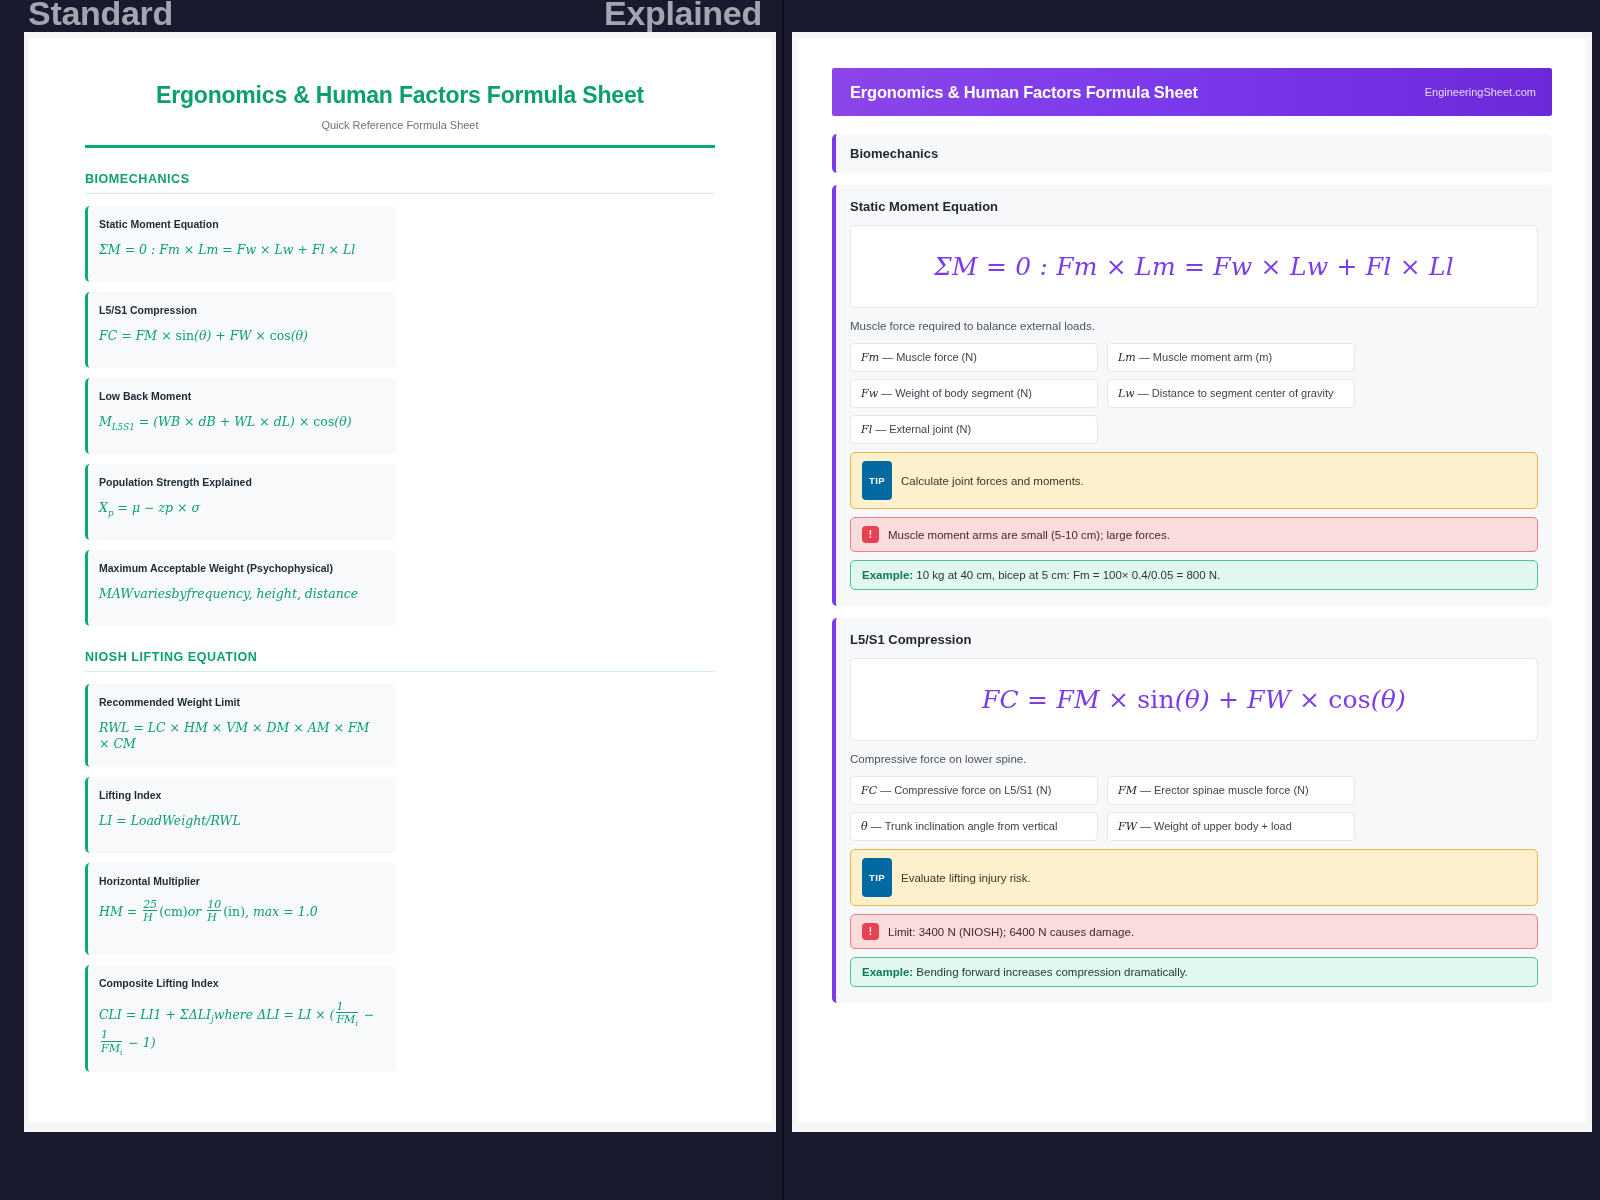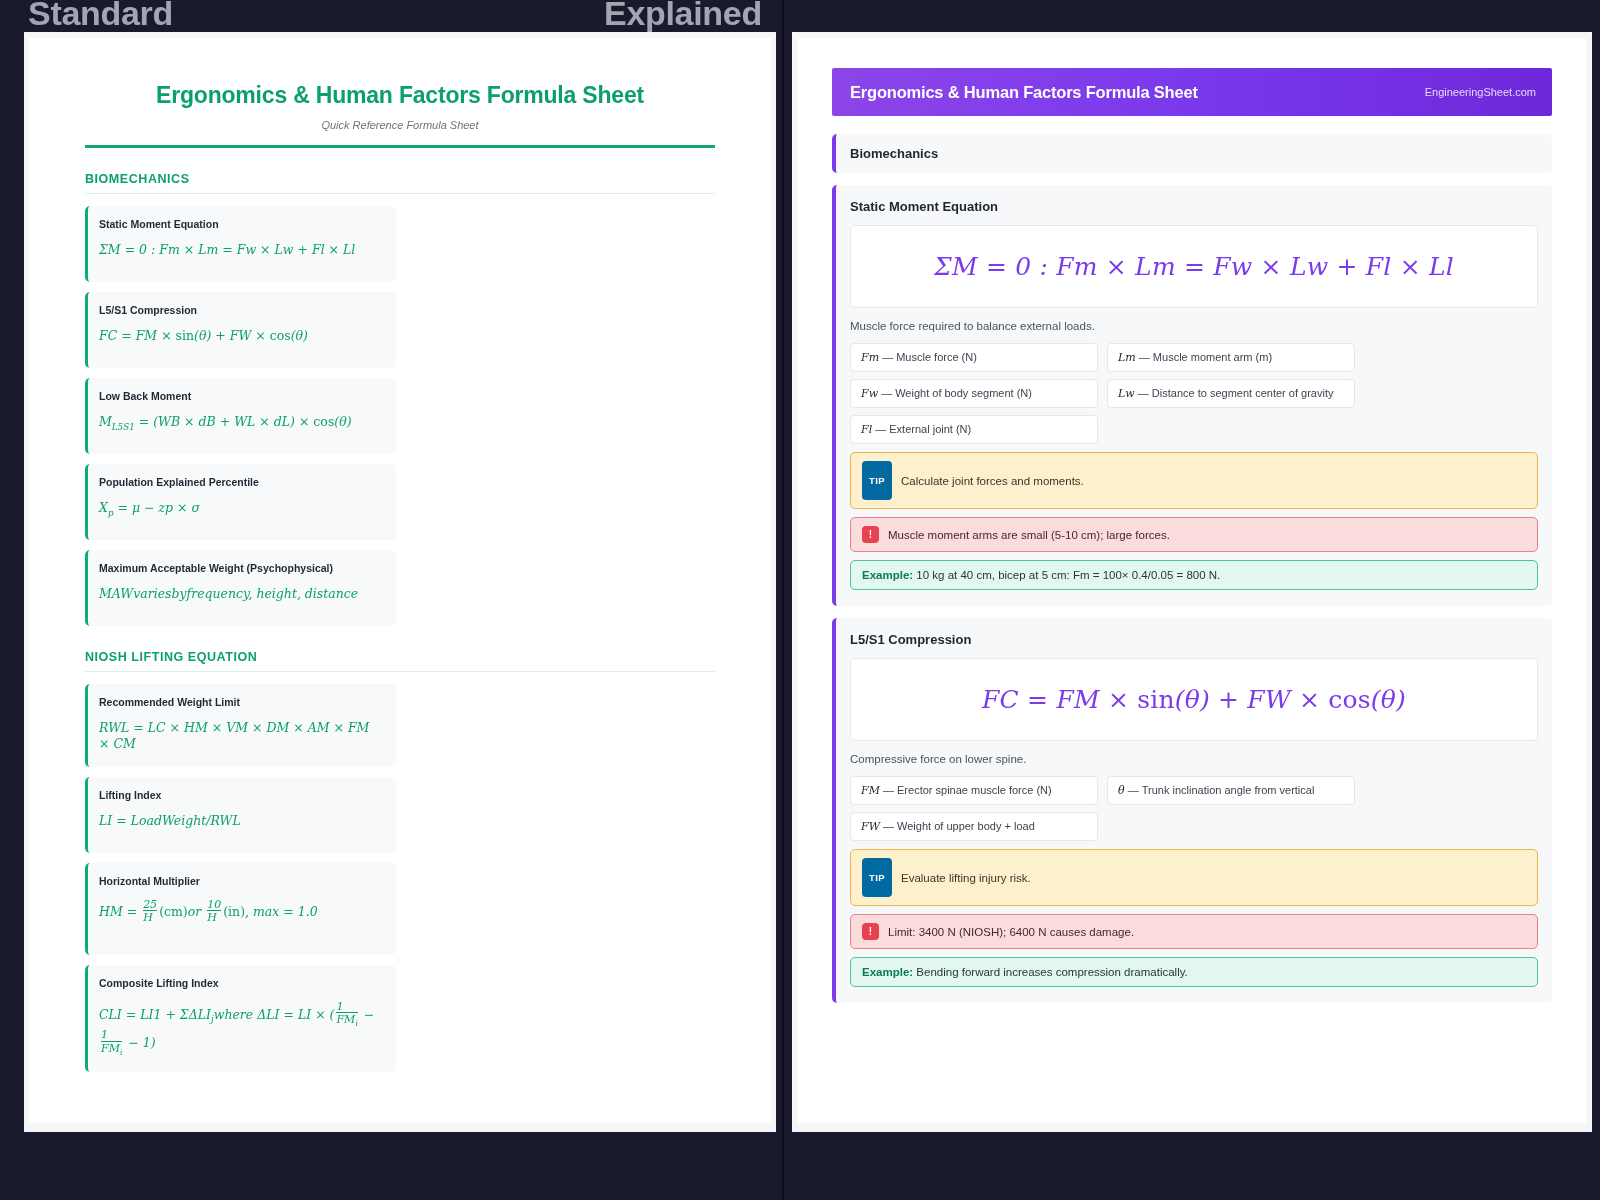--- a/index.html
+++ b/index.html
@@ -69,21 +69,20 @@
     color: #0c9f6e;
     font-size: 23px;
     font-weight: bold;
     letter-spacing: -0.2px;
   }
   .doc-sub {
     text-align: center;
     color: #6b7280;
     font-size: 11px;
     margin-top: 10px;
-    font-style: italic;
   }
   .title-rule {
     margin-top: 14px;
     height: 3px;
     background: #0cab76;
   }
 
   .sec-head {
     margin-top: 24px;
     color: #0c9f6e;
@@ -315,21 +314,21 @@
           </div>
           <div class="fcard">
             <div class="fcard-title">L5/S1 Compression</div>
             <div class="fcard-eq"><i>FC</i> = <i>FM</i> × <span class="up">sin</span>(θ) + <i>FW</i> × <span class="up">cos</span>(θ)</div>
           </div>
           <div class="fcard">
             <div class="fcard-title">Low Back Moment</div>
             <div class="fcard-eq"><i>M</i><sub><i>L5S1</i></sub> = (<i>WB</i> × <i>dB</i> + <i>WL</i> × <i>dL</i>) × <span class="up">cos</span>(θ)</div>
           </div>
           <div class="fcard">
-            <div class="fcard-title">Population Explained Percentile</div>
+            <div class="fcard-title">Population Strength Explained</div>
             <div class="fcard-eq"><i>X</i><sub><i>p</i></sub> = μ − <i>zp</i> × σ</div>
           </div>
           <div class="fcard">
             <div class="fcard-title">Maximum Acceptable Weight (Psychophysical)</div>
             <div class="fcard-eq"><i>MAWvariesbyfrequency, height, distance</i></div>
           </div>
         </div>
 
         <div class="sec-head">NIOSH LIFTING EQUATION</div>
         <div class="grid2">
@@ -397,20 +396,21 @@
           </div>
         </div>
 
         <div class="rcard">
           <div class="rcard-title">L5/S1 Compression</div>
           <div class="eqbox">
             <span class="eq"><i>FC</i> = <i>FM</i> × <span style="font-style:normal">sin</span>(θ) + <i>FW</i> × <span style="font-style:normal">cos</span>(θ)</span>
           </div>
           <div class="rcard-desc">Compressive force on lower spine.</div>
           <div class="vars">
+            <div class="var"><span class="sym">FC</span> <span>— Compressive force on L5/S1 (N)</span></div>
             <div class="var"><span class="sym">FM</span> <span>— Erector spinae muscle force (N)</span></div>
             <div class="var"><span class="sym">θ</span> <span>— Trunk inclination angle from vertical</span></div>
             <div class="var"><span class="sym">FW</span> <span>— Weight of upper body + load</span></div>
           </div>
           <div class="callout tip">
             <span class="badge-tip">TIP</span>
             <span>Evaluate lifting injury risk.</span>
           </div>
           <div class="callout warn">
             <span class="badge-warn">!</span>

